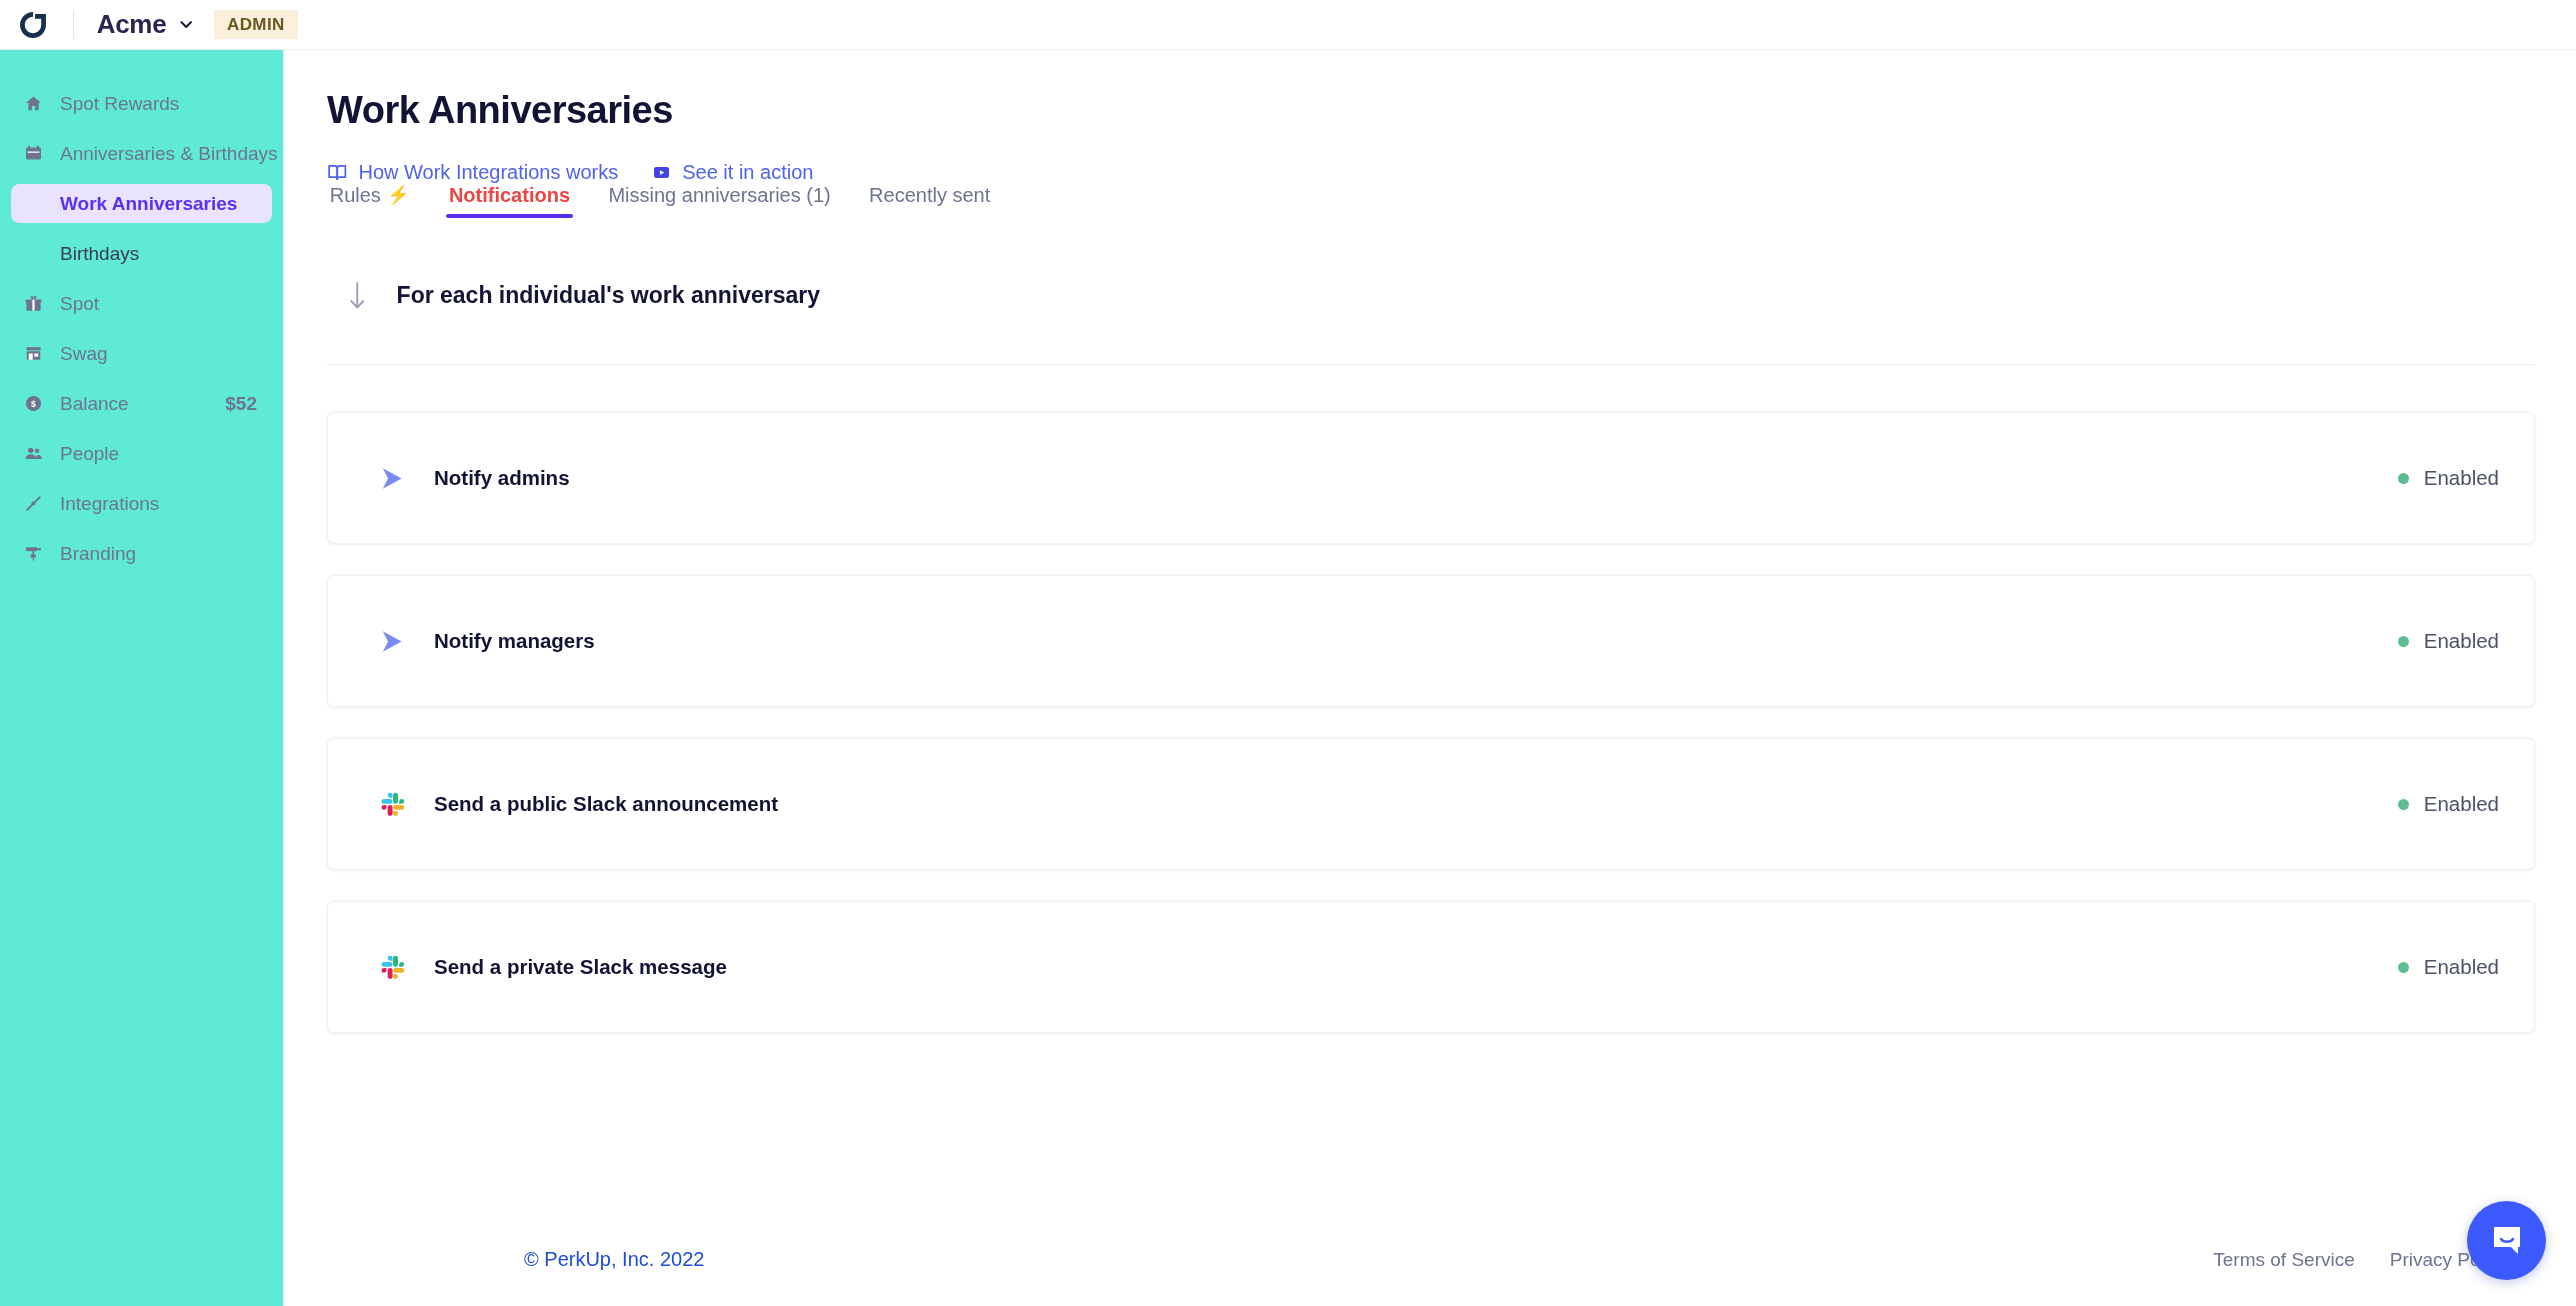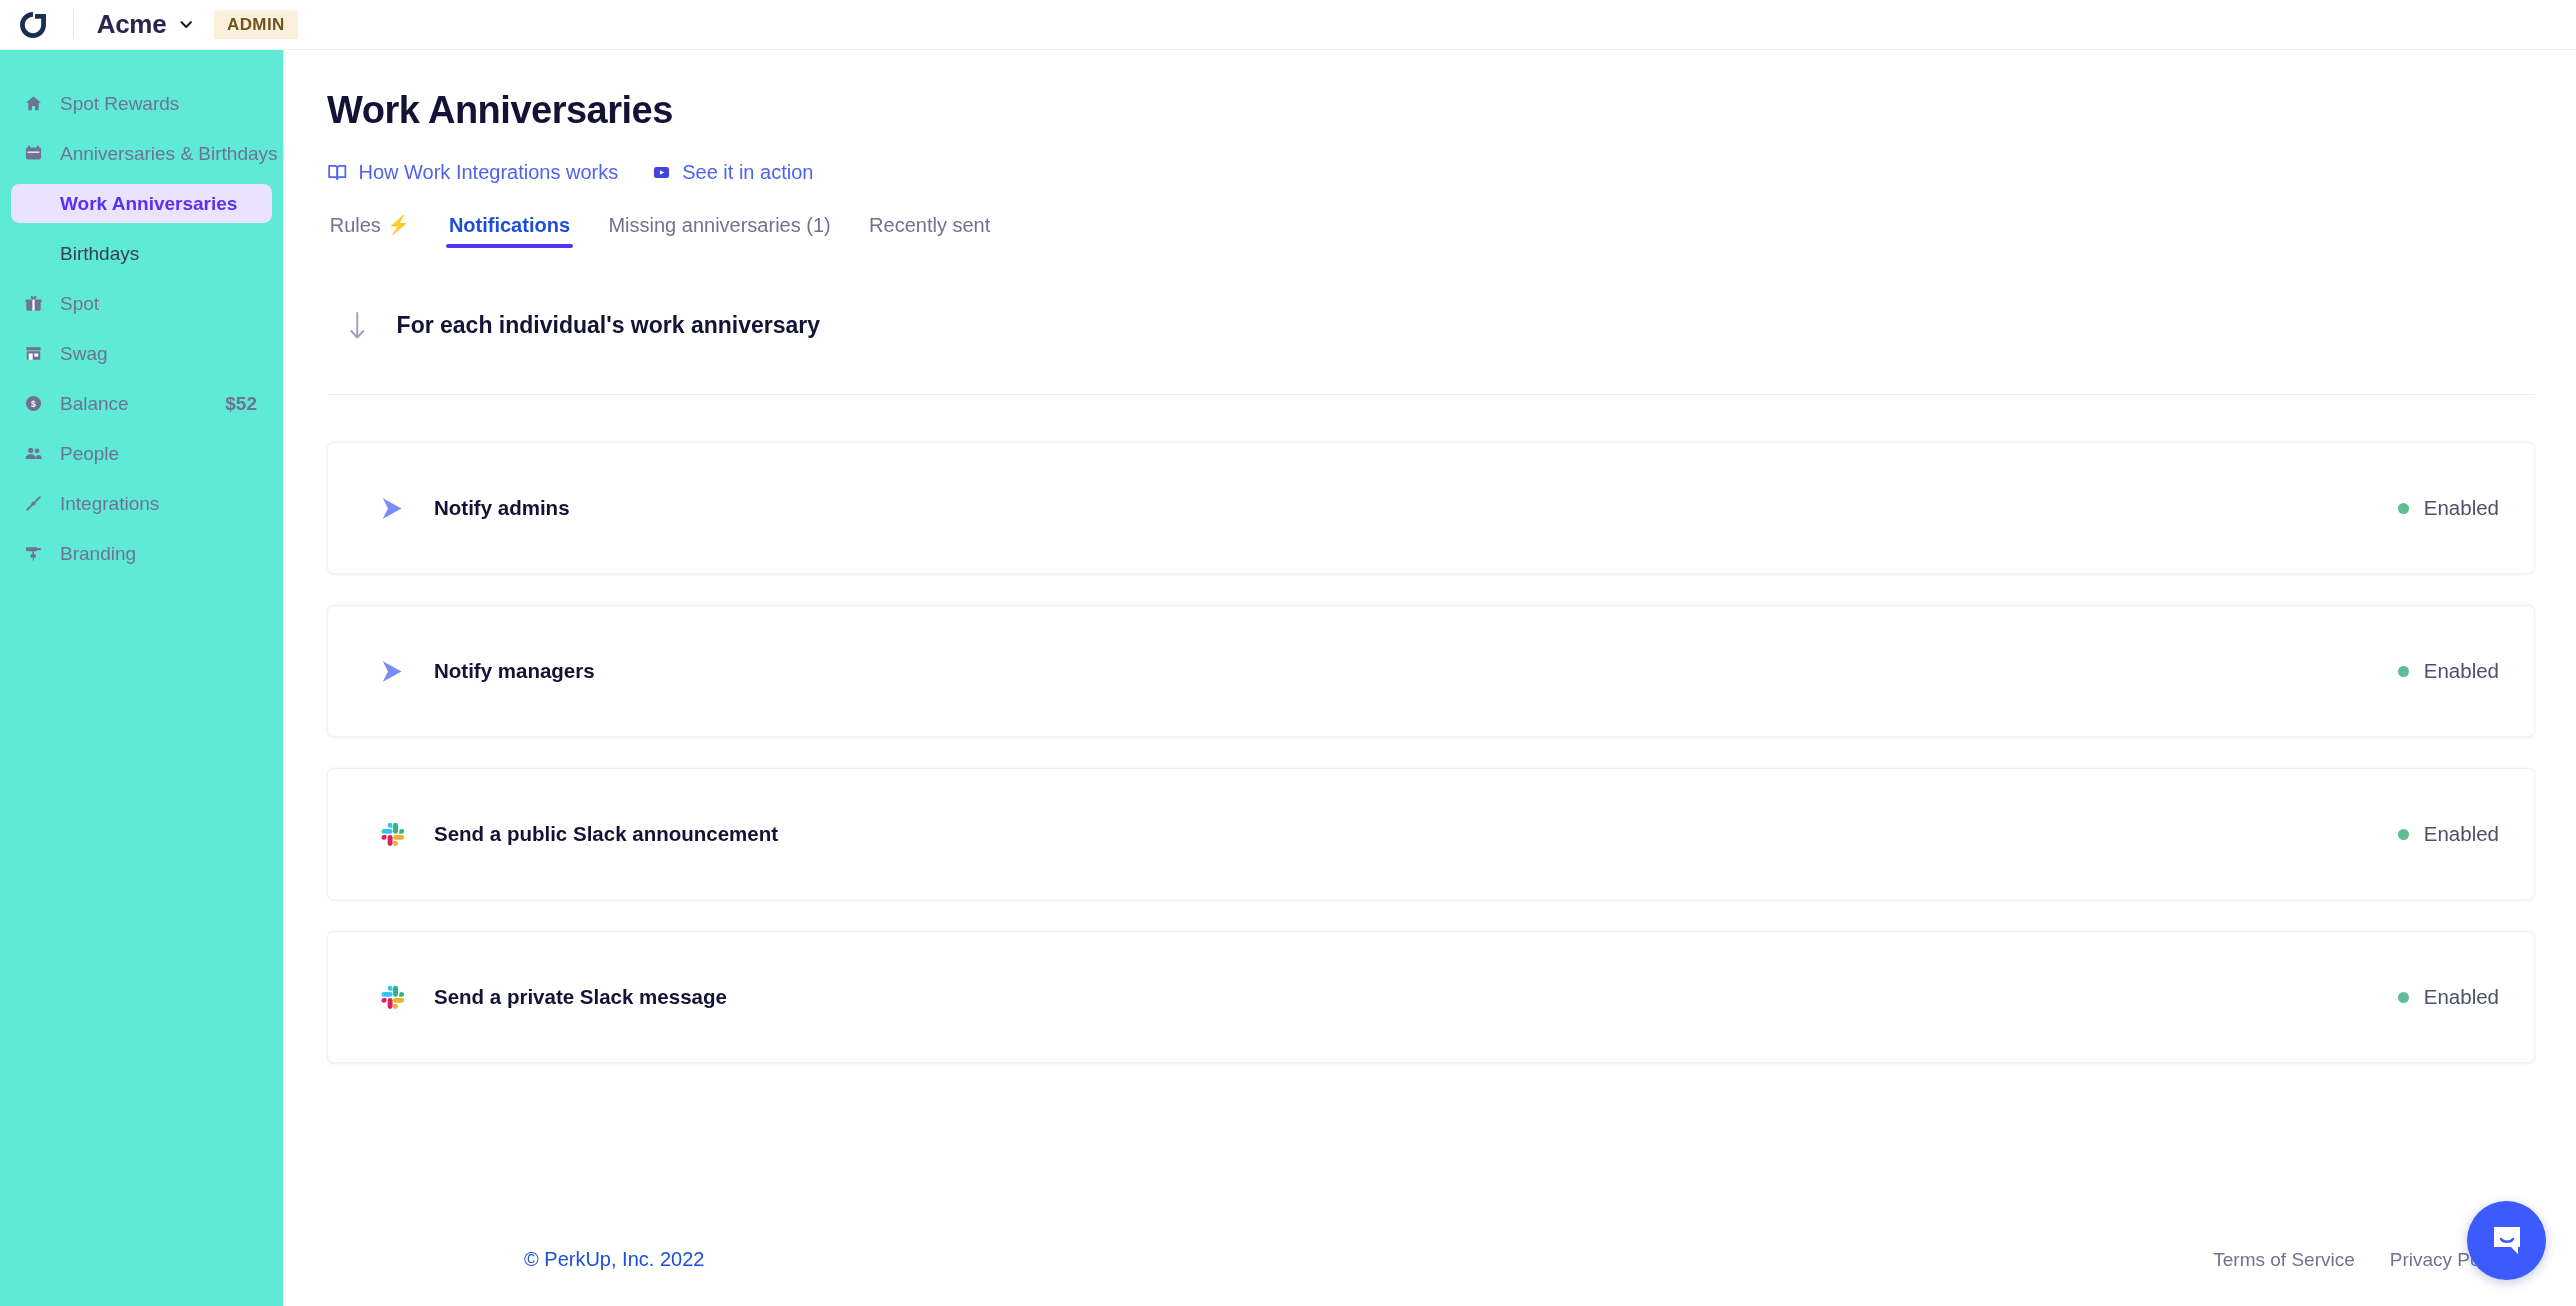--- a/index.html
+++ b/index.html
@@ -204,34 +204,33 @@
     margin-right: 11px;
   }
   .help-link .hl-text {
     font-size: 20px;
     color: #4e62f0;
   }
 
   .tabs {
     display: flex;
     align-items: flex-end;
-    margin-top: 30px;
   }
   .tab {
     font-size: 20px;
     color: #6e7490;
     padding: 0 2.7px 11px 2.7px;
     margin-right: 33px;
     cursor: pointer;
     position: relative;
     white-space: nowrap;
     display: flex;
     align-items: center;
   }
-  .tab.active { color: #1d4ed8; font-weight: 600; }
+  .tab.active { color: #ef4444; font-weight: 600; }
   .tab.active::after {
     content: "";
     position: absolute;
     left: 0; right: 0; bottom: 0;
     height: 4.1px;
     border-radius: 2px;
     background: #5A31F4;
   }
   .tab .bolt { margin-left: 6.8px; font-size: 18.4px; }
 

